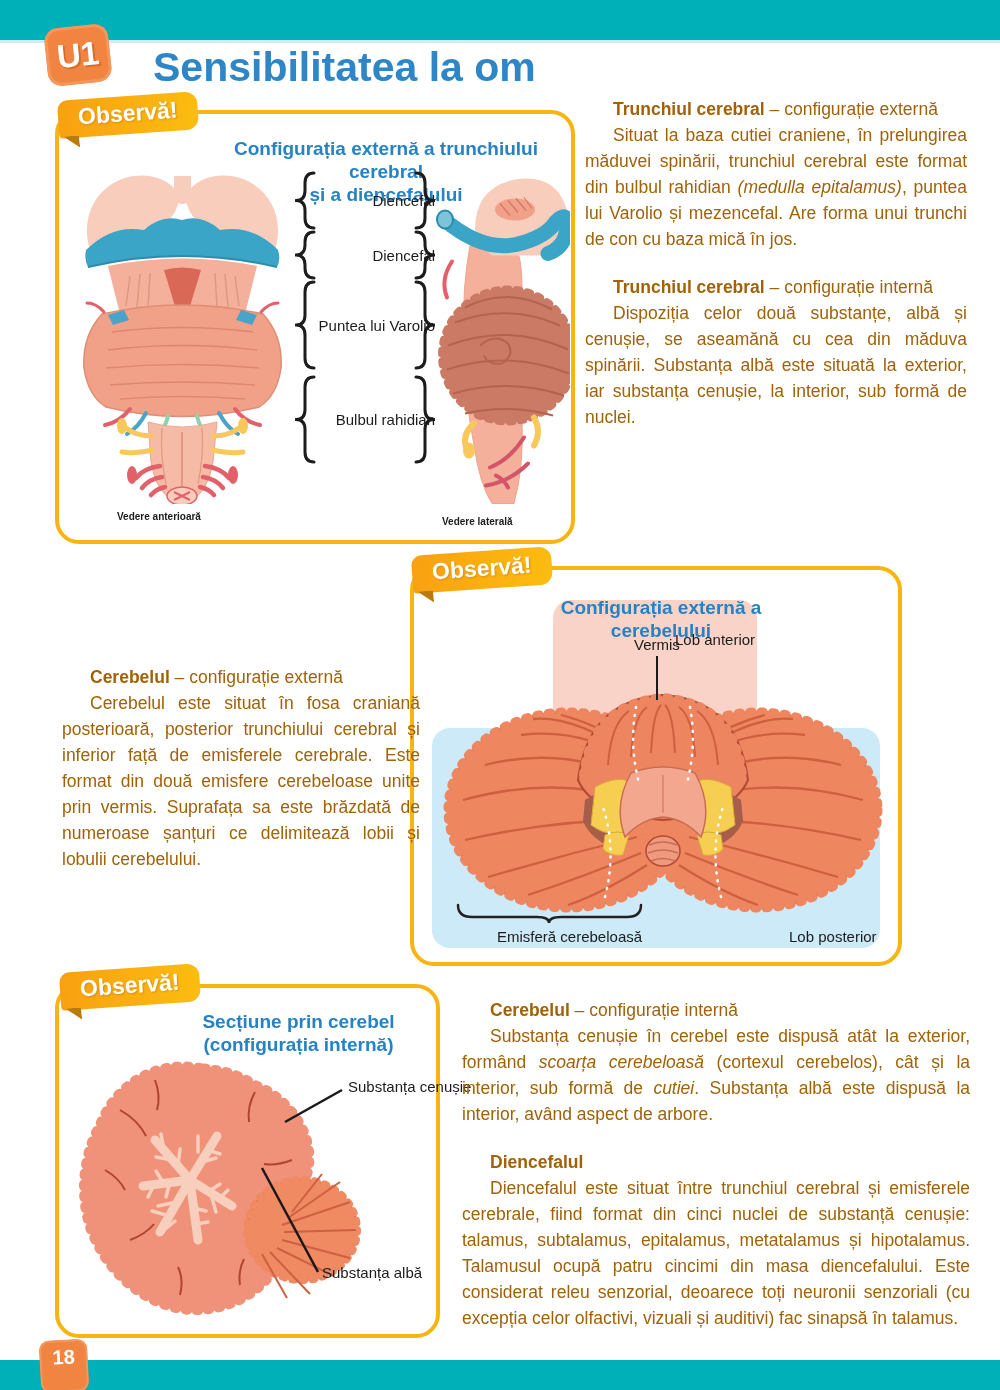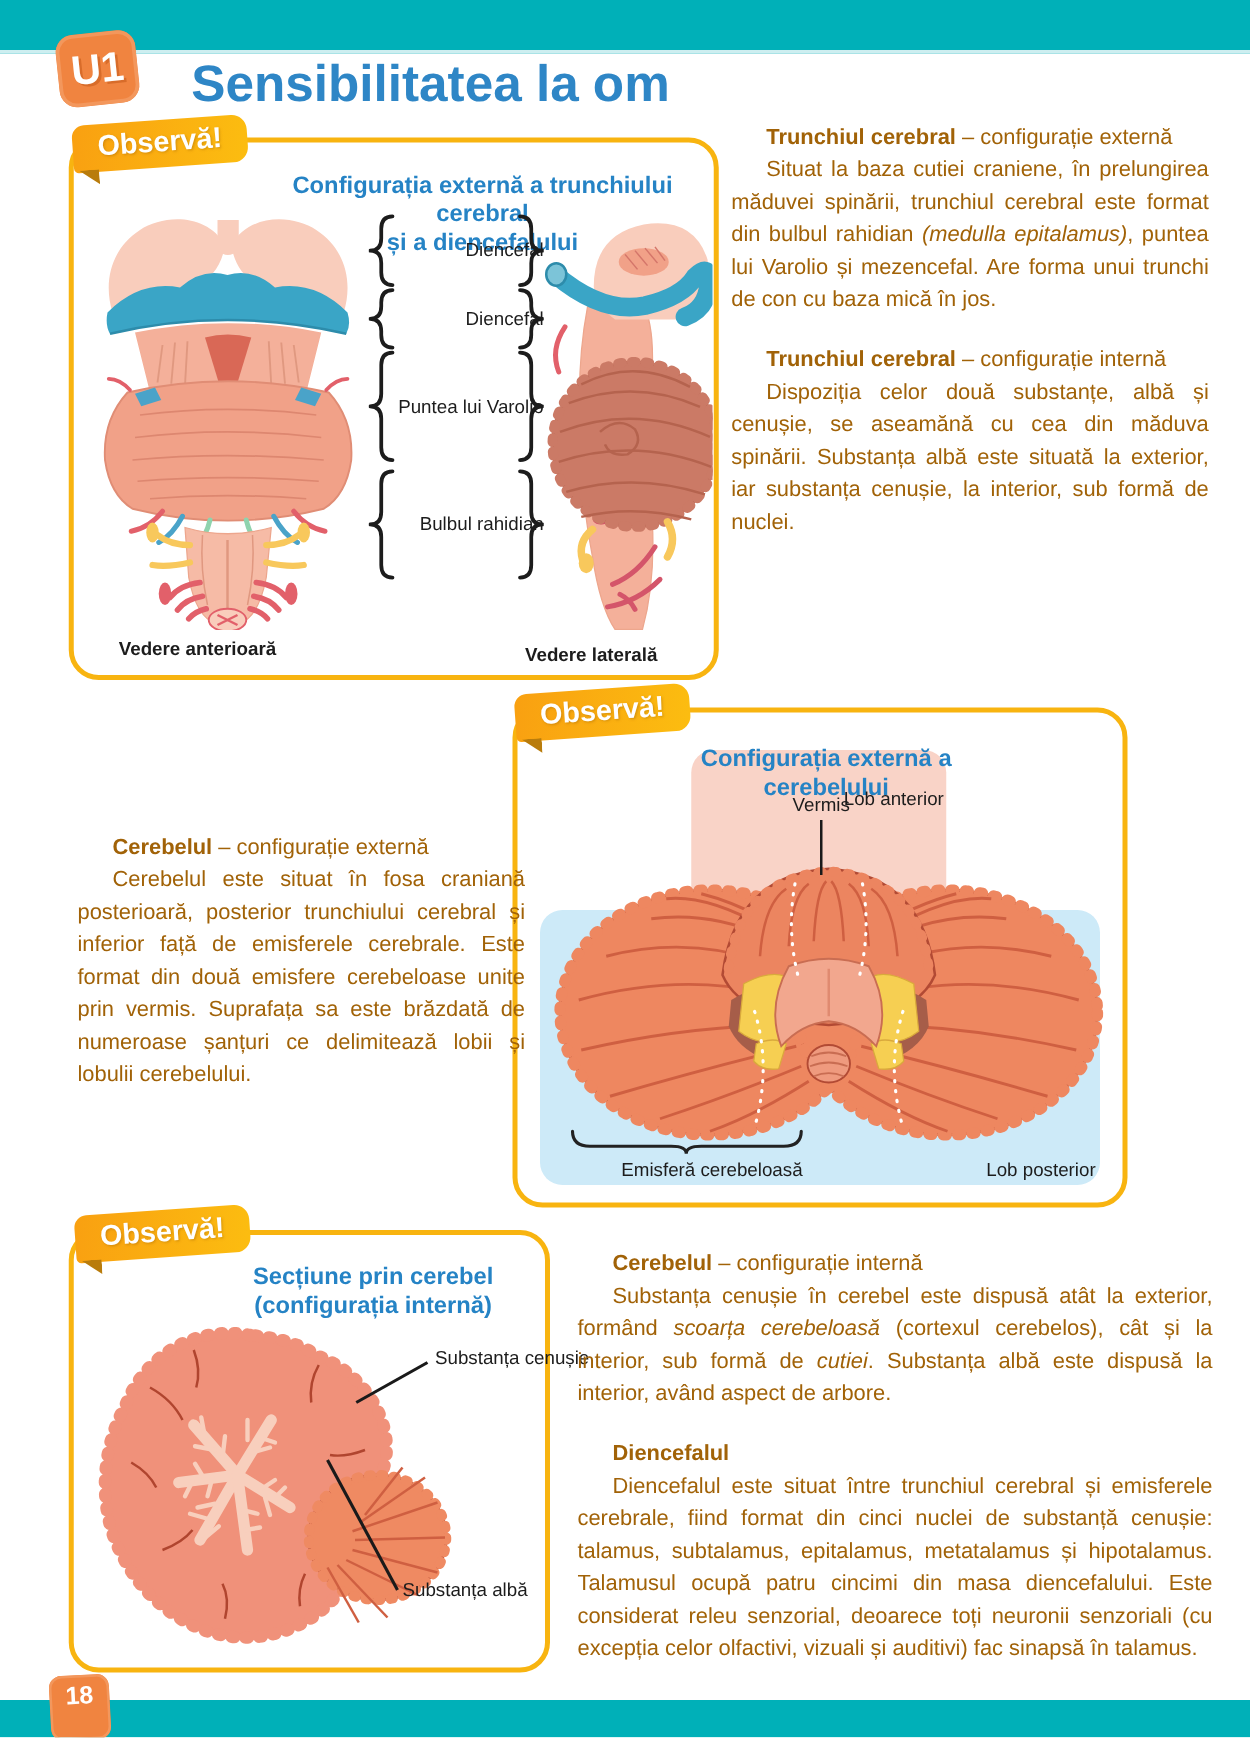--- a/index.html
+++ b/index.html
@@ -41,21 +41,21 @@
   .ob2{left:412px;top:551px;}
   .ob3{left:60px;top:968px;}
   .box-title{position:absolute;margin:16px;text-align:center;color:#2583c5;font-size:19px;font-weight:bold;line-height:1.22;}
   .bt1{left:196px;top:117px;width:340px;}
   .bt2{left:500px;top:580px;width:290px;}
   .bt3{left:155px;top:994px;width:255px;}
   
   .dlab{position:absolute;font-size:15px;color:#1c1c1c;white-space:nowrap;}
   .brace-labels{position:absolute;left:295px;top:168px;width:140px;height:300px;}
   .brace-labels .dlab{width:140px;text-align:right;}
-  .cap{position:absolute;font-size:15px;font-weight:bold;color:#1c1c1c;white-space:nowrap;}
+  .cap{position:absolute;font-size:10px;font-weight:bold;color:#1c1c1c;white-space:nowrap;margin-left:22px;}
   .bgrect{position:absolute;border-radius:18px;}
   .pinkrect{left:553px;top:600px;width:204px;height:245px;background:#f9d3c7;}
   .bluerect{left:432px;top:728px;width:448px;height:220px;background:#cdeaf8;}
   svg{display:block;}
   .abs{position:absolute;}
   
   .tcol{position:absolute;font-size:17.5px;line-height:26px;color:#a16207;}
   .tcol p{margin:0;text-align:justify;}
   .tcol p.head{text-align:left;text-indent:28px;}
   .tcol p.body{text-indent:28px;}

